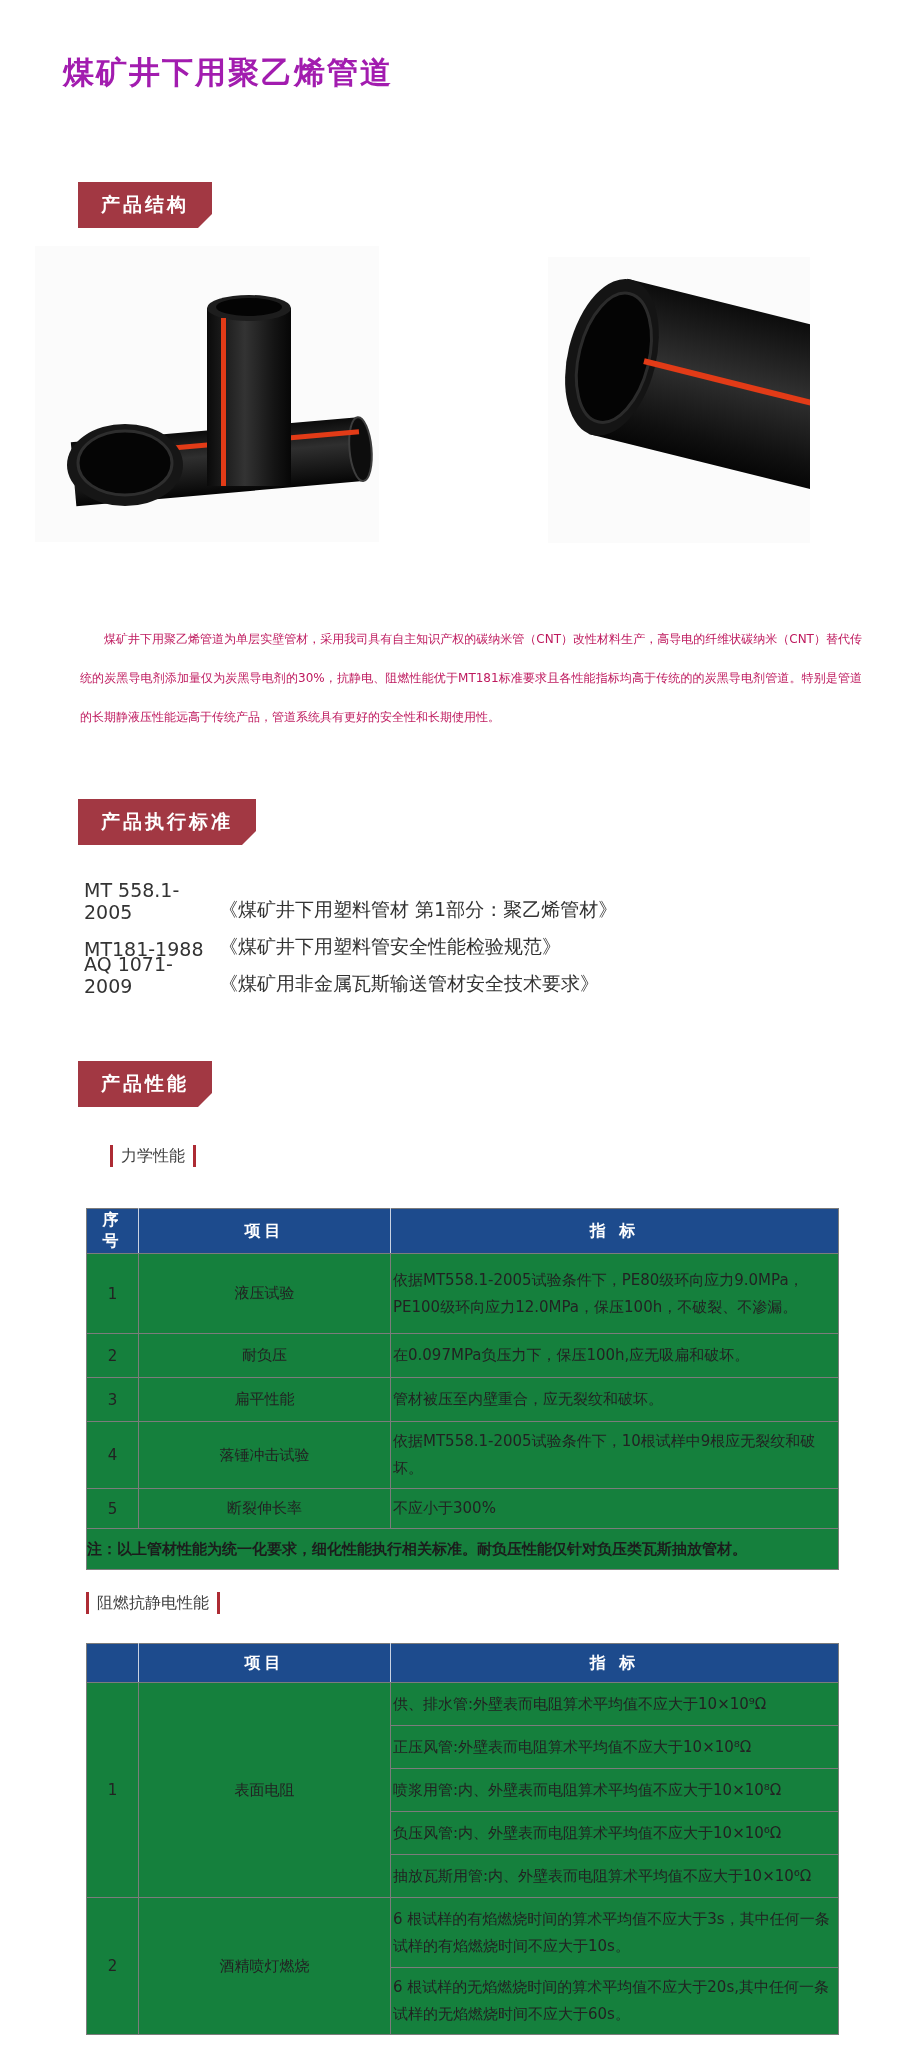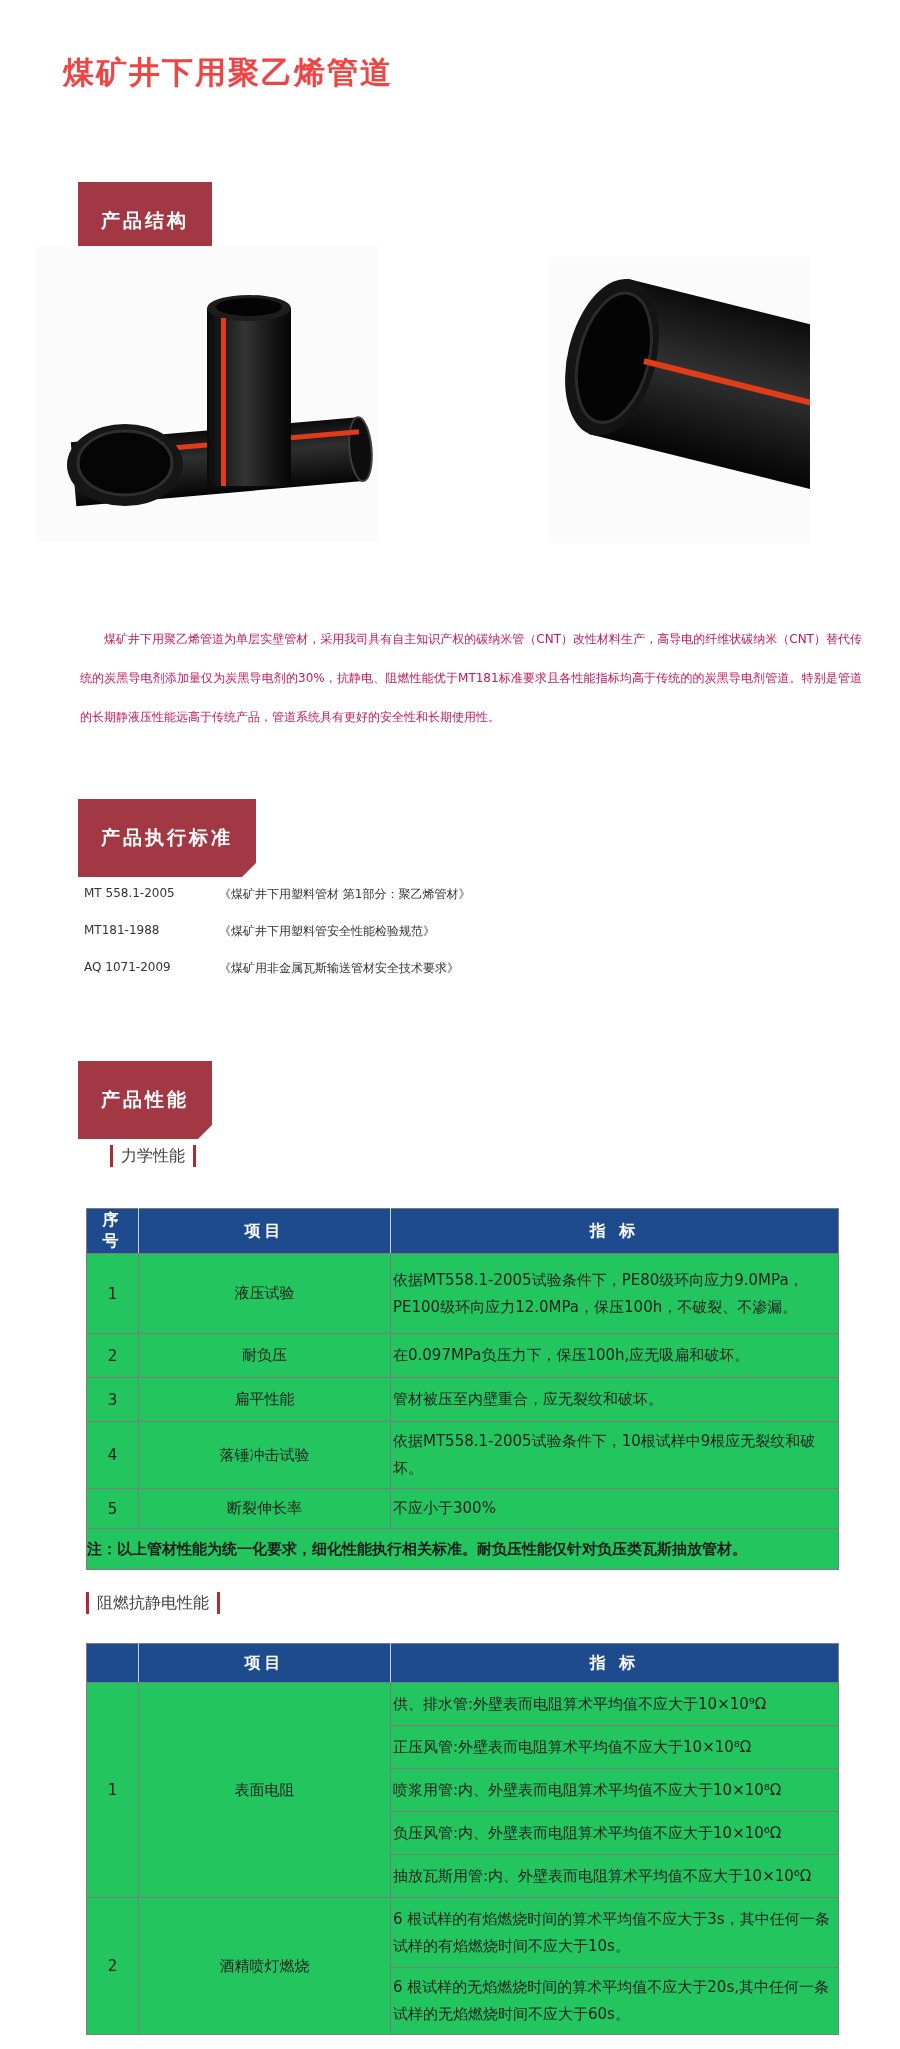--- a/index.html
+++ b/index.html
@@ -1,43 +1,43 @@
 <!DOCTYPE html>
 <html><head>
 <meta charset="utf-8">
 <style>
   html,body{margin:0;padding:0;background:#ffffff;}
   .page{position:relative;width:900px;height:2049px;background:#ffffff;overflow:hidden;
         font-family:"DejaVu Sans","Liberation Sans",sans-serif;color:#222;}
   .title{position:absolute;left:63px;top:52px;margin:0;font-size:31px;font-weight:bold;
-         color:#ef4444;letter-spacing:2px;}
+         color:#a21caf;letter-spacing:2px;}
   .banner{position:absolute;left:78px;height:46px;background:#A23843;color:#ffffff;
-          display:flex;align-items:center;padding:16px 23px;font-size:19px;font-weight:bold;
+          display:flex;align-items:center;padding:0 23px;font-size:19px;font-weight:bold;
           letter-spacing:3px;
           clip-path:polygon(0 0,100% 0,100% calc(100% - 14px),calc(100% - 14px) 100%,0 100%);}
   .banner-structure{top:182px;}
   .banner-standards{top:799px;}
   .banner-performance{top:1061px;}
   .photo{position:absolute;background:#fbfbfb;}
   .photo-left{left:35px;top:246px;width:344px;height:296px;}
   .photo-right{left:548px;top:257px;width:262px;height:286px;}
   .photo svg{display:block;width:100%;height:100%;}
   .intro{position:absolute;left:64px;top:604px;width:782px;margin:16px;font-size:12px;
          line-height:39px;color:#be185d;text-align:justify;text-indent:2em;}
   .standards{position:absolute;left:84px;top:886px;width:740px;}
-  .std-row{display:flex;align-items:flex-start;height:37px;font-size:12px;color:#333;}
+  .std-row{display:flex;align-items:flex-end;height:37px;font-size:19px;color:#333;}
   .std-code{width:135px;flex:0 0 135px;}
   .std-name{flex:1;}
   .subtitle{position:absolute;left:86px;display:flex;align-items:center;gap:8px;
             font-size:16px;color:#3f3f3f;}
   .subtitle-mech{top:1145px;padding-left:24px;}
   .subtitle-flame{top:1592px;}
   .accent-bar{width:3px;height:22px;background:#AD2B34;}
   table.spec{position:absolute;left:86px;width:752px;border-collapse:collapse;
-             table-layout:fixed;font-size:15px;color:#222;background:#22c55e;}
+             table-layout:fixed;font-size:15px;color:#222;background:#15803d;}
   .spec-mech{top:1208px;}
   .spec-flame{top:1643px;}
   table.spec th{background:#1D4B8D;color:#fff;font-weight:bold;font-size:16px;
                 letter-spacing:4px;border:1px solid #7c7c7c;border-right:1px solid #c9d2e2;
                 height:36px;}
   table.spec th:last-child{border-right:1px solid #7c7c7c;}
   table.spec td{border:1px solid #7c7c7c;vertical-align:middle;}
   td.no,td.item{text-align:center;}
   td.ind{text-align:left;padding:6px 2px;line-height:27px;}
   td.note{padding:8px 0;font-weight:600;color:#1c1c1c;line-height:24px;}

